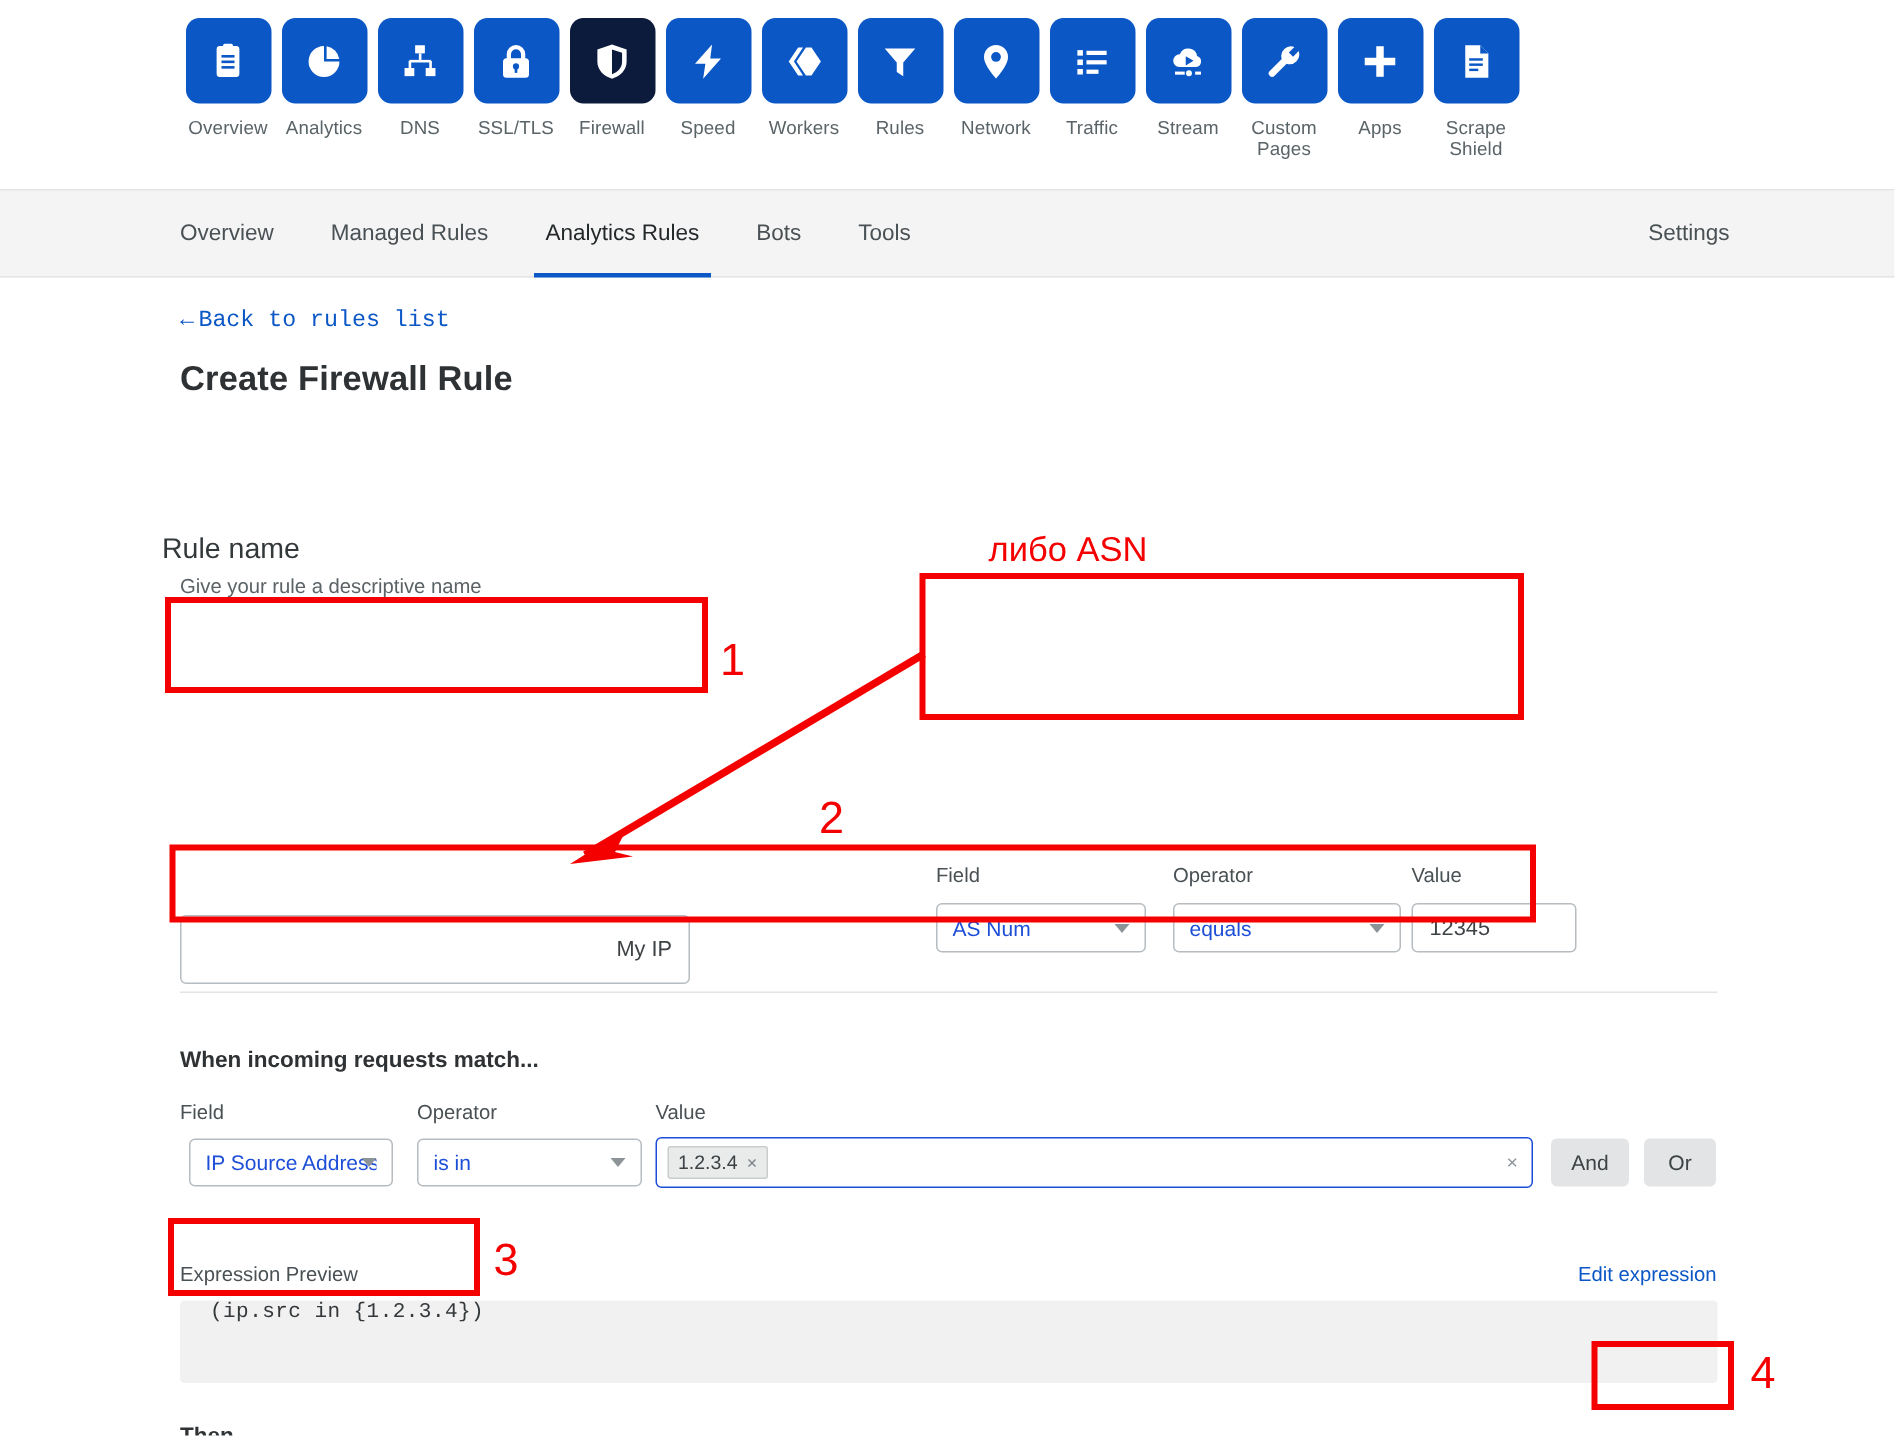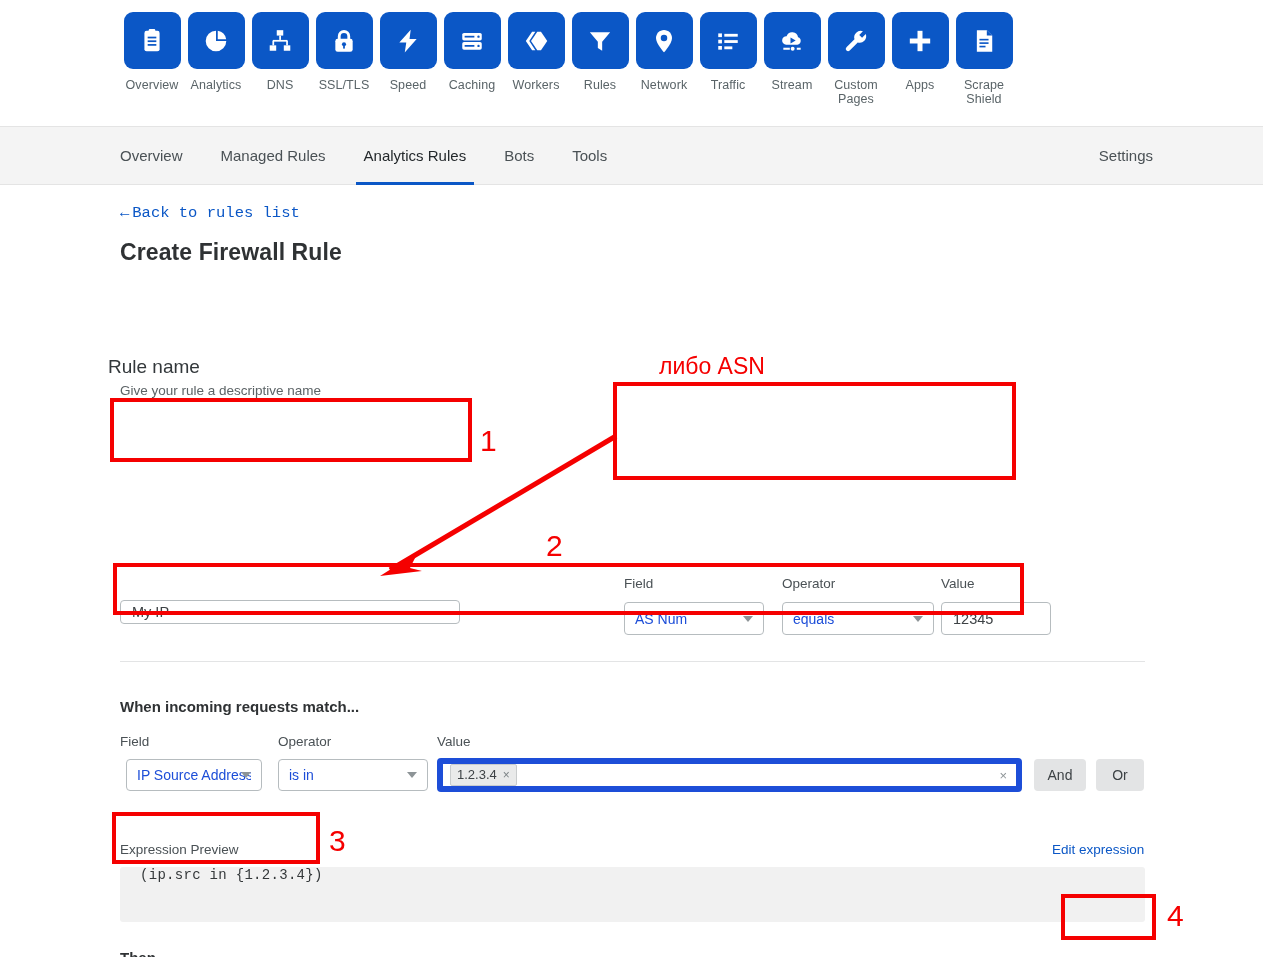--- a/index.html
+++ b/index.html
@@ -87,41 +87,41 @@
     display: flex; align-items: center; padding: 0 10px;
     cursor: pointer; position: relative;
   }
   .selbox .caret {
     position: absolute; right: 10px; top: 50%; transform: translateY(-50%);
     width: 0; height: 0; border-left: 5.5px solid transparent;
     border-right: 5.5px solid transparent; border-top: 6.5px solid #8d9497;
   }
   .selbox .seltext { white-space: nowrap; overflow: hidden; }
 
-  #rule-name-input { position: absolute; left: 120px; top: 414px; width: 340px; height: 24px; }
+  #rule-name-input { position: absolute; left: 120px; top: 424px; width: 340px; height: 46px; text-align: right; }
 
   
   .asn-group { position: absolute; left: 624px; top: 390px; }
   .asn-col-lbl { position: absolute; font-size: 13.5px; color: #4a5155; top: 0; }
   .asn-field { position: absolute; top: 26px; height: 33px; }
 
   
   .divider { position: absolute; left: 120px; top: 475px; width: 1025px; height: 1px; background: #e3e4e5; }
 
   
   .match-title { position: absolute; left: 120px; top: 512px; font-size: 15px; font-weight: bold; color: #2f3234; }
   .match-lbl-field { position: absolute; left: 120px; top: 548px; }
   .match-lbl-op    { position: absolute; left: 278px; top: 548px; }
   .match-lbl-val   { position: absolute; left: 437px; top: 548px; }
 
   .m-field { position: absolute; left: 126px; top: 573px; width: 136px; height: 32px; }
   .m-op    { position: absolute; left: 278px; top: 573px; width: 150px; height: 32px; }
   .m-val   {
     position: absolute; left: 437px; top: 572px; width: 585px; height: 34px;
-    border: 6px solid #1d4ed8; border-radius: 4px; background: #fff;
+    border: 1px solid #1d4ed8; border-radius: 4px; background: #fff;
     display: flex; align-items: center; padding-left: 7px;
   }
   .chip {
     background: #e9eaea; border: 1px solid #c9cccd; border-radius: 2px;
     font-size: 13px; color: #3d4245; padding: 2px 6px 3px 6px;
     display: inline-flex; align-items: center; gap: 6px;
   }
   .chip .chip-x { color: #7b8285; font-size: 12px; cursor: pointer; }
   .m-val-clear { position: absolute; right: 9px; top: 50%; transform: translateY(-50%); color: #8d9497; font-size: 13px; cursor: pointer; }
 
@@ -215,39 +215,35 @@
           <svg width="26" height="26" viewBox="0 0 24 24">
             <rect x="4" y="10" width="16" height="12" rx="2.2" fill="#fff"></rect>
             <path d="M7.6 10.5 V7.6 a4.4 4.4 0 0 1 8.8 0 V10.5" stroke="#fff" stroke-width="2.6" fill="none"></path>
             <circle cx="12" cy="15" r="1.9" fill="#0b57c6"></circle>
             <rect x="11.2" y="15" width="1.6" height="4" fill="#0b57c6"></rect>
           </svg>
         </div>
         <div class="app-label">SSL/TLS</div>
       </div>
       <div class="app-tile">
+        <div class="app-sq active">
+          <svg width="26" height="26" viewBox="0 0 24 24">
+            <path d="M12 1.6 L21 4.6 v7.4 c0 5.4 -4 9 -9 10.6 -5 -1.6 -9 -5.2 -9 -10.6 V4.6 Z" fill="#fff"></path>
+            <path d="M12 4.6 L18.2 6.6 v5.6 c0 3.8 -2.7 6.4 -6.2 7.6 Z" fill="#0c1a3c"></path>
+          </svg>
+        </div>
+        <div class="app-label">Firewall</div>
+      </div>
+      <div class="app-tile">
         <div class="app-sq">
           <svg width="26" height="26" viewBox="0 0 24 24">
             <polygon points="14.5,1.5 4,13.4 10.4,13.4 9,22.6 20,10.2 13.4,10.2" fill="#fff"></polygon>
           </svg>
         </div>
         <div class="app-label">Speed</div>
-      </div>
-      <div class="app-tile">
-        <div class="app-sq">
-          <svg width="26" height="26" viewBox="0 0 24 24">
-            <rect x="3" y="4.5" width="18" height="7" rx="1.6" fill="#fff"></rect>
-            <rect x="3" y="13" width="18" height="7" rx="1.6" fill="#fff"></rect>
-            <rect x="5.2" y="7.2" width="9" height="1.6" fill="#0b57c6"></rect>
-            <circle cx="18" cy="8" r="1.1" fill="#0b57c6"></circle>
-            <rect x="5.2" y="15.7" width="9" height="1.6" fill="#0b57c6"></rect>
-            <circle cx="18" cy="16.5" r="1.1" fill="#0b57c6"></circle>
-          </svg>
-        </div>
-        <div class="app-label">Caching</div>
       </div>
       <div class="app-tile">
         <div class="app-sq">
           <svg width="26" height="26" viewBox="0 0 24 24">
             <path d="M8.4 3.4 L2.6 12 L8.4 20.6 L11.4 20.6 L5.8 12 L11.4 3.4 Z" fill="#fff"></path>
             <path d="M13.2 3.4 L7.4 12 L13.2 20.6 L16.6 20.6 L22.4 12 L16.6 3.4 Z" fill="#fff"></path>
           </svg>
         </div>
         <div class="app-label">Workers</div>
       </div>

